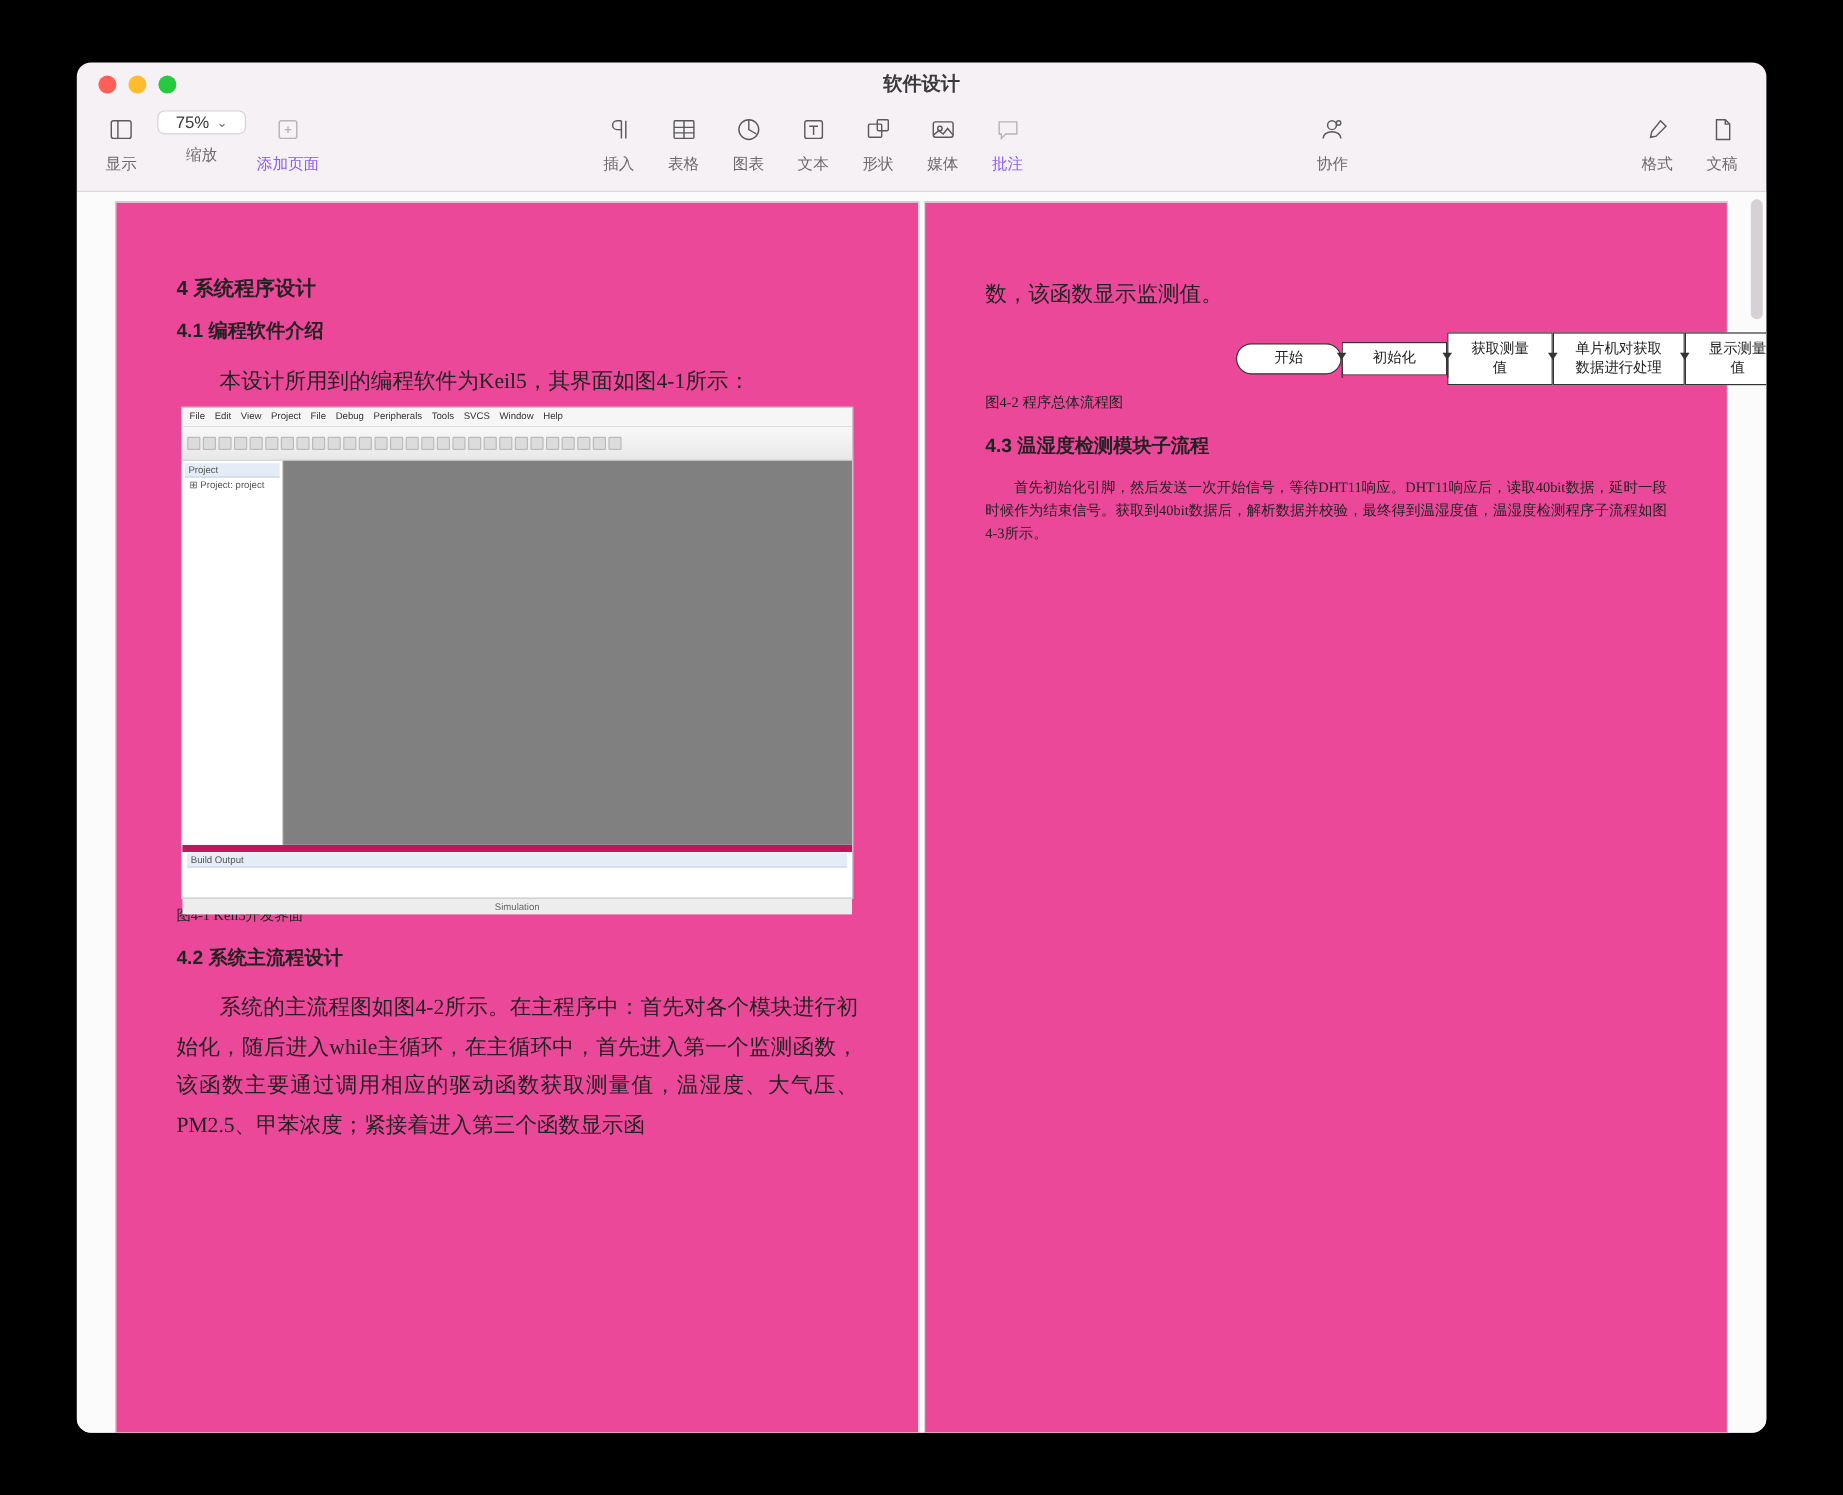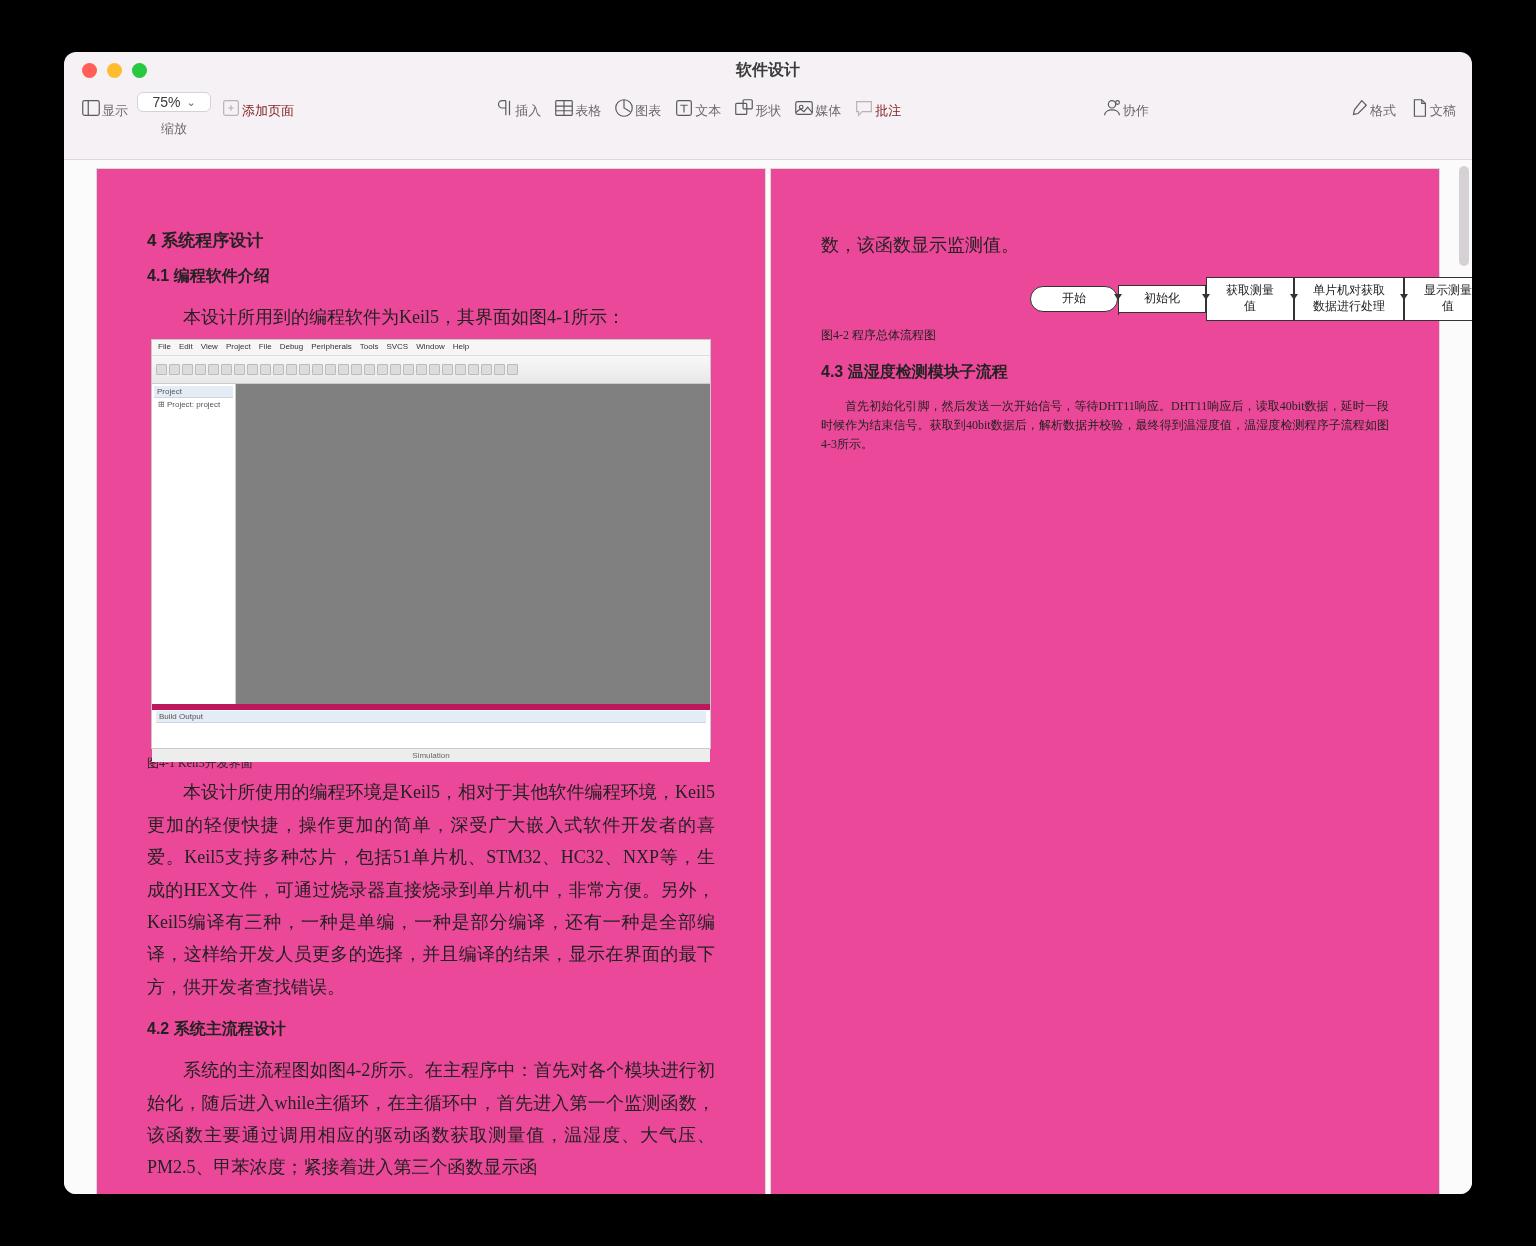--- a/index.html
+++ b/index.html
@@ -51,39 +51,39 @@
   .toolbar {
     height: 72px;
     display: flex;
     align-items: flex-start;
     padding: 2px 10px 0 10px;
     gap: 0;
     border-bottom: 1px solid #ddd8dc;
   }
   .tool {
     display: flex;
-    flex-direction: row;
+    flex-direction: column;
     align-items: center;
     justify-content: flex-start;
     min-width: 54px;
     padding: 4px 6px 0 6px;
     cursor: default;
     color: #5a5a5a;
   }
   .tool.disabled { color: #b8b3b7; }
   .tool-icon {
     height: 28px;
     display: flex;
     align-items: center;
     justify-content: center;
     font-size: 22px;
   }
   .tool-icon svg { width: 22px; height: 22px; stroke: currentColor; fill: none; stroke-width: 1.3; }
   .tool-label { font-size: 13px; margin-top: 6px; color: #6d6a6e; }
-  .tool.disabled .tool-label { color: #7f1d1d; }
+  .tool.disabled .tool-label { color: #8b5cf6; }
   .zoom {
     display: flex;
     flex-direction: column;
     align-items: center;
     min-width: 80px;
     padding-top: 2px;
   }
   .zoom-box {
     height: 20px;
     min-width: 74px;
@@ -447,21 +447,20 @@
             </div>
             <div class="keil-editor"></div>
           </div>
           <div class="keil-output">
             <div class="keil-proj-title" style="background:#e4ecf5">Build Output</div>
           </div>
           <div class="keil-status">Simulation</div>
         </div>
         <div class="fig-cap">图4-1 Keil5开发界面</div>
 
-        <p class="para">本设计所使用的编程环境是Keil5，相对于其他软件编程环境，Keil5更加的轻便快捷，操作更加的简单，深受广大嵌入式软件开发者的喜爱。Keil5支持多种芯片，包括51单片机、STM32、HC32、NXP等，生成的HEX文件，可通过烧录器直接烧录到单片机中，非常方便。另外，Keil5编译有三种，一种是单编，一种是部分编译，还有一种是全部编译，这样给开发人员更多的选择，并且编译的结果，显示在界面的最下方，供开发者查找错误。</p>
 
         <h3 style="margin-top:16px">4.2 系统主流程设计</h3>
         <p class="para" style="margin-top:10px">系统的主流程图如图4-2所示。在主程序中：首先对各个模块进行初始化，随后进入while主循环，在主循环中，首先进入第一个监测函数，该函数主要通过调用相应的驱动函数获取测量值，温湿度、大气压、PM2.5、甲苯浓度；紧接着进入第三个函数显示函</p>
       </div>
 
       <div class="page">
         <p class="para" style="text-indent:0">数，该函数显示监测值。</p>
 
         <div class="flow" style="margin-top:16px">
           <div class="fbox round">开始</div>

